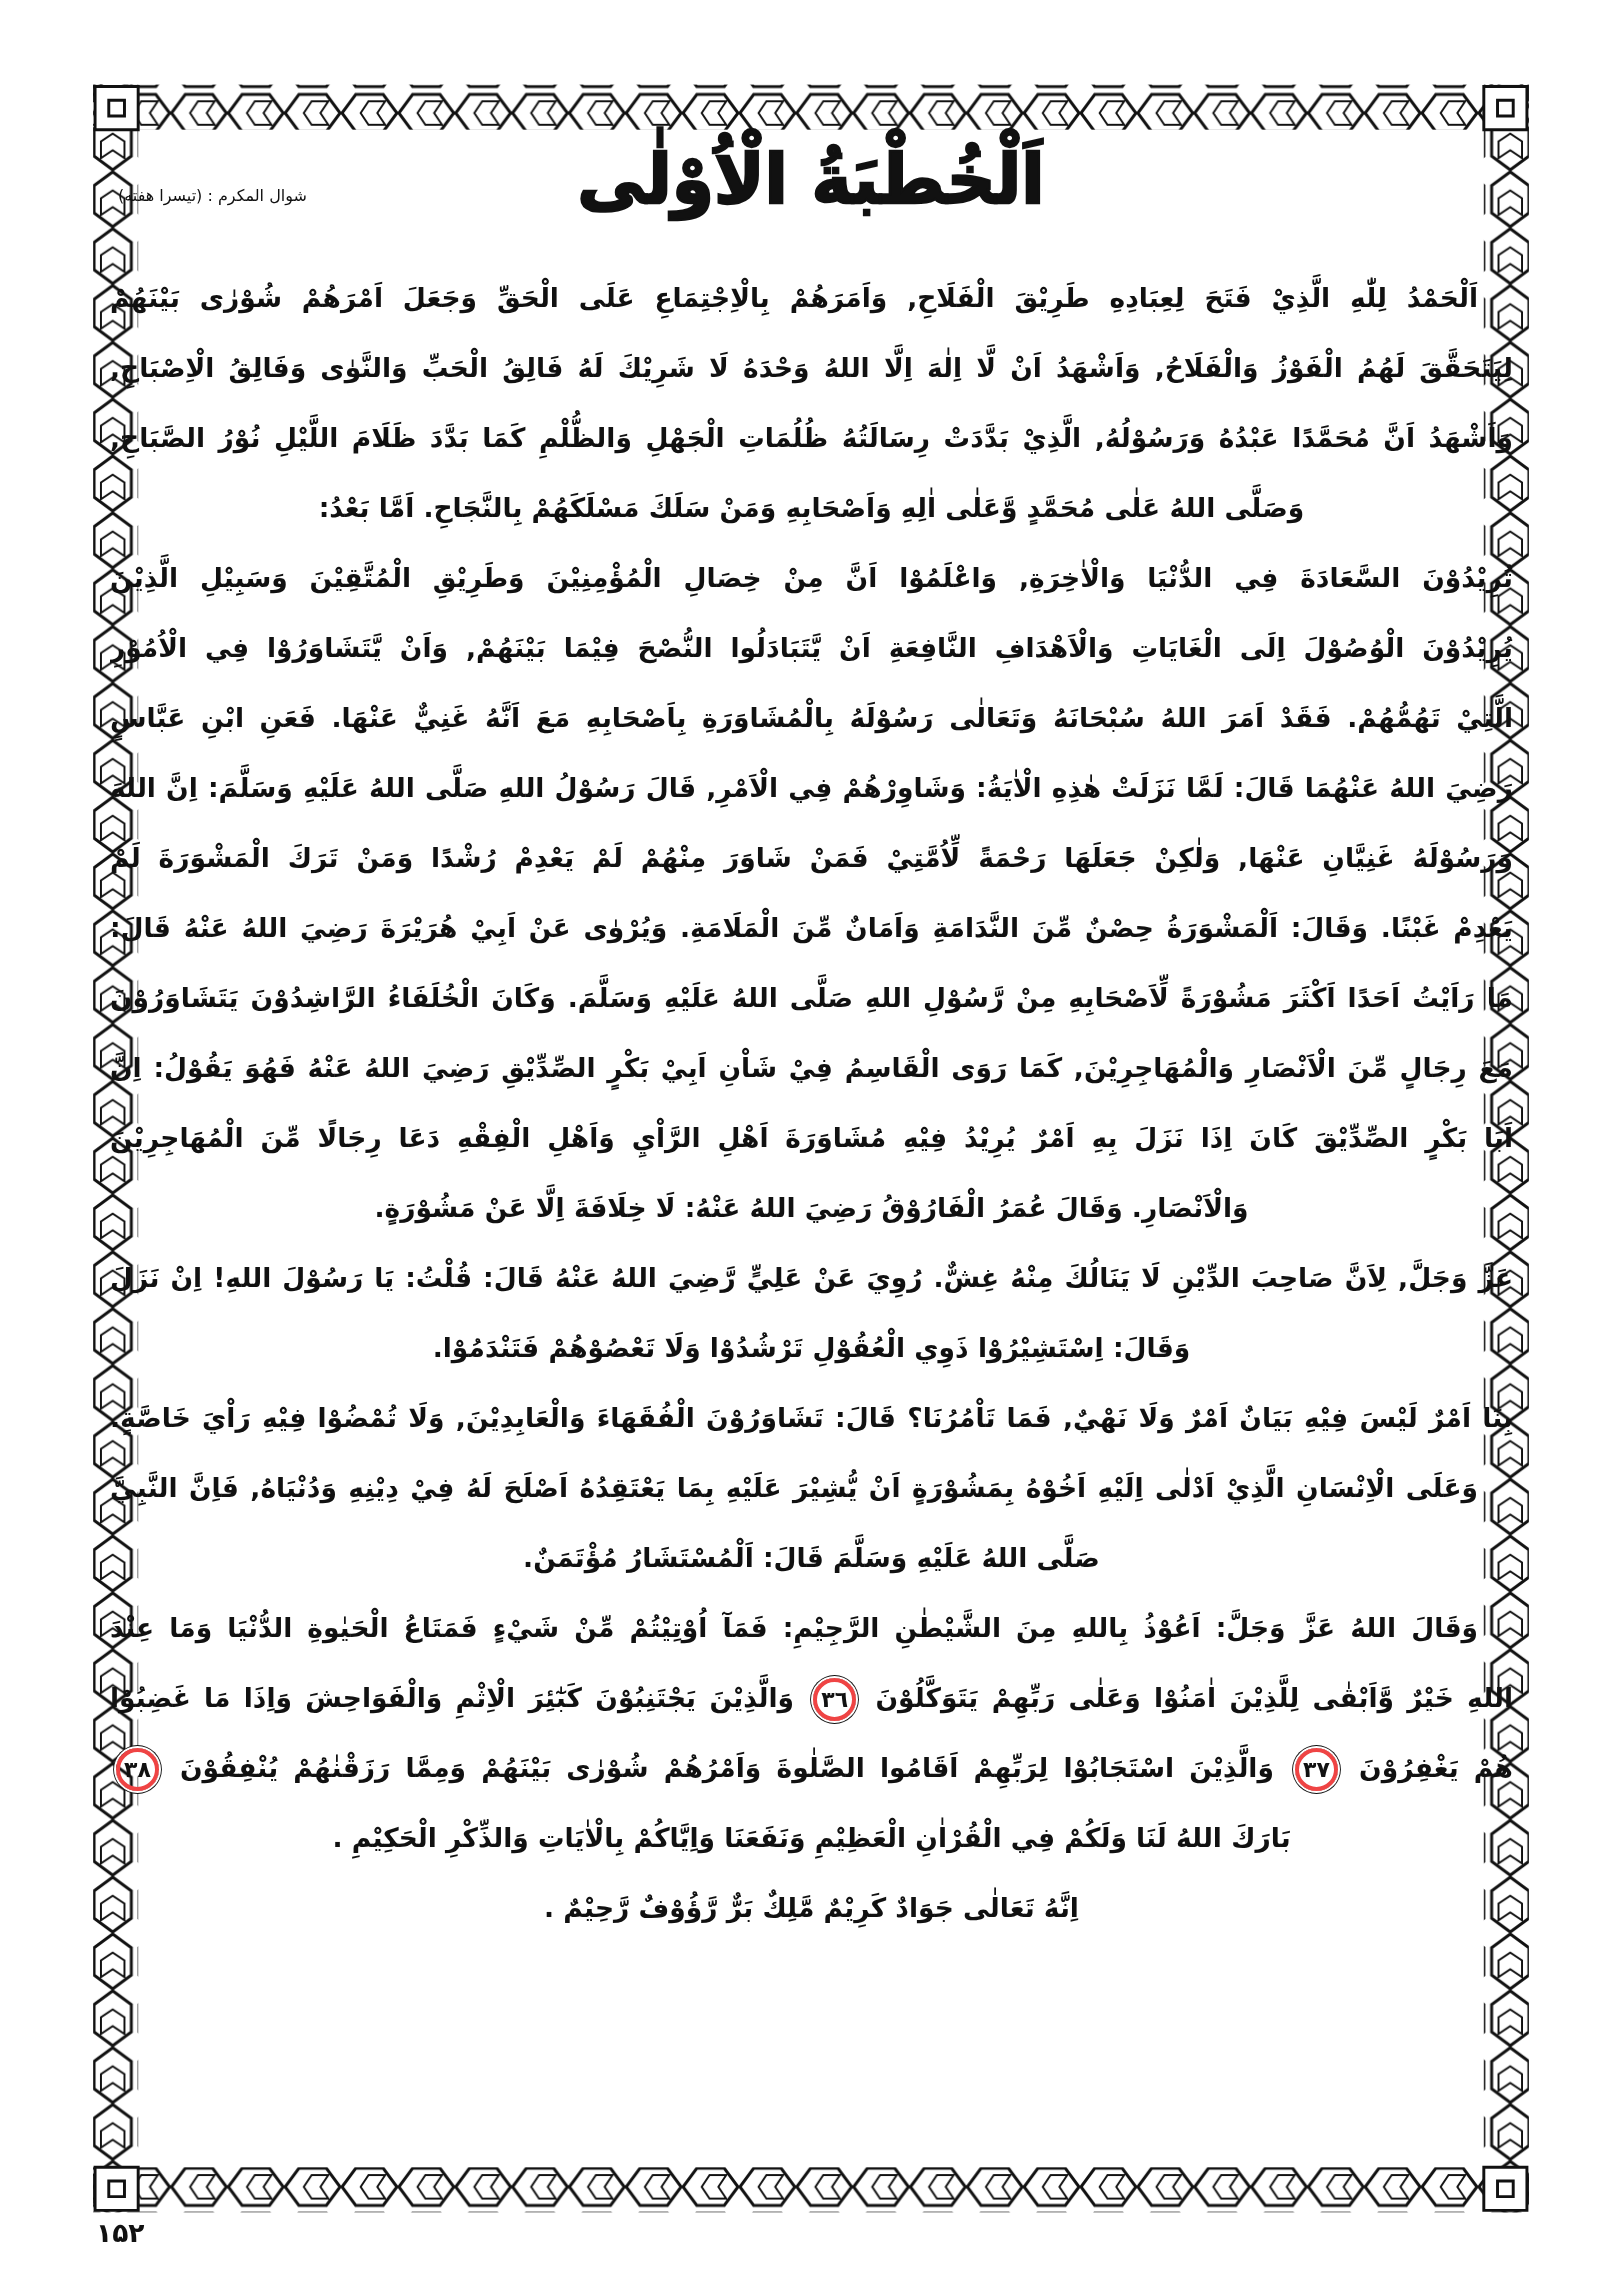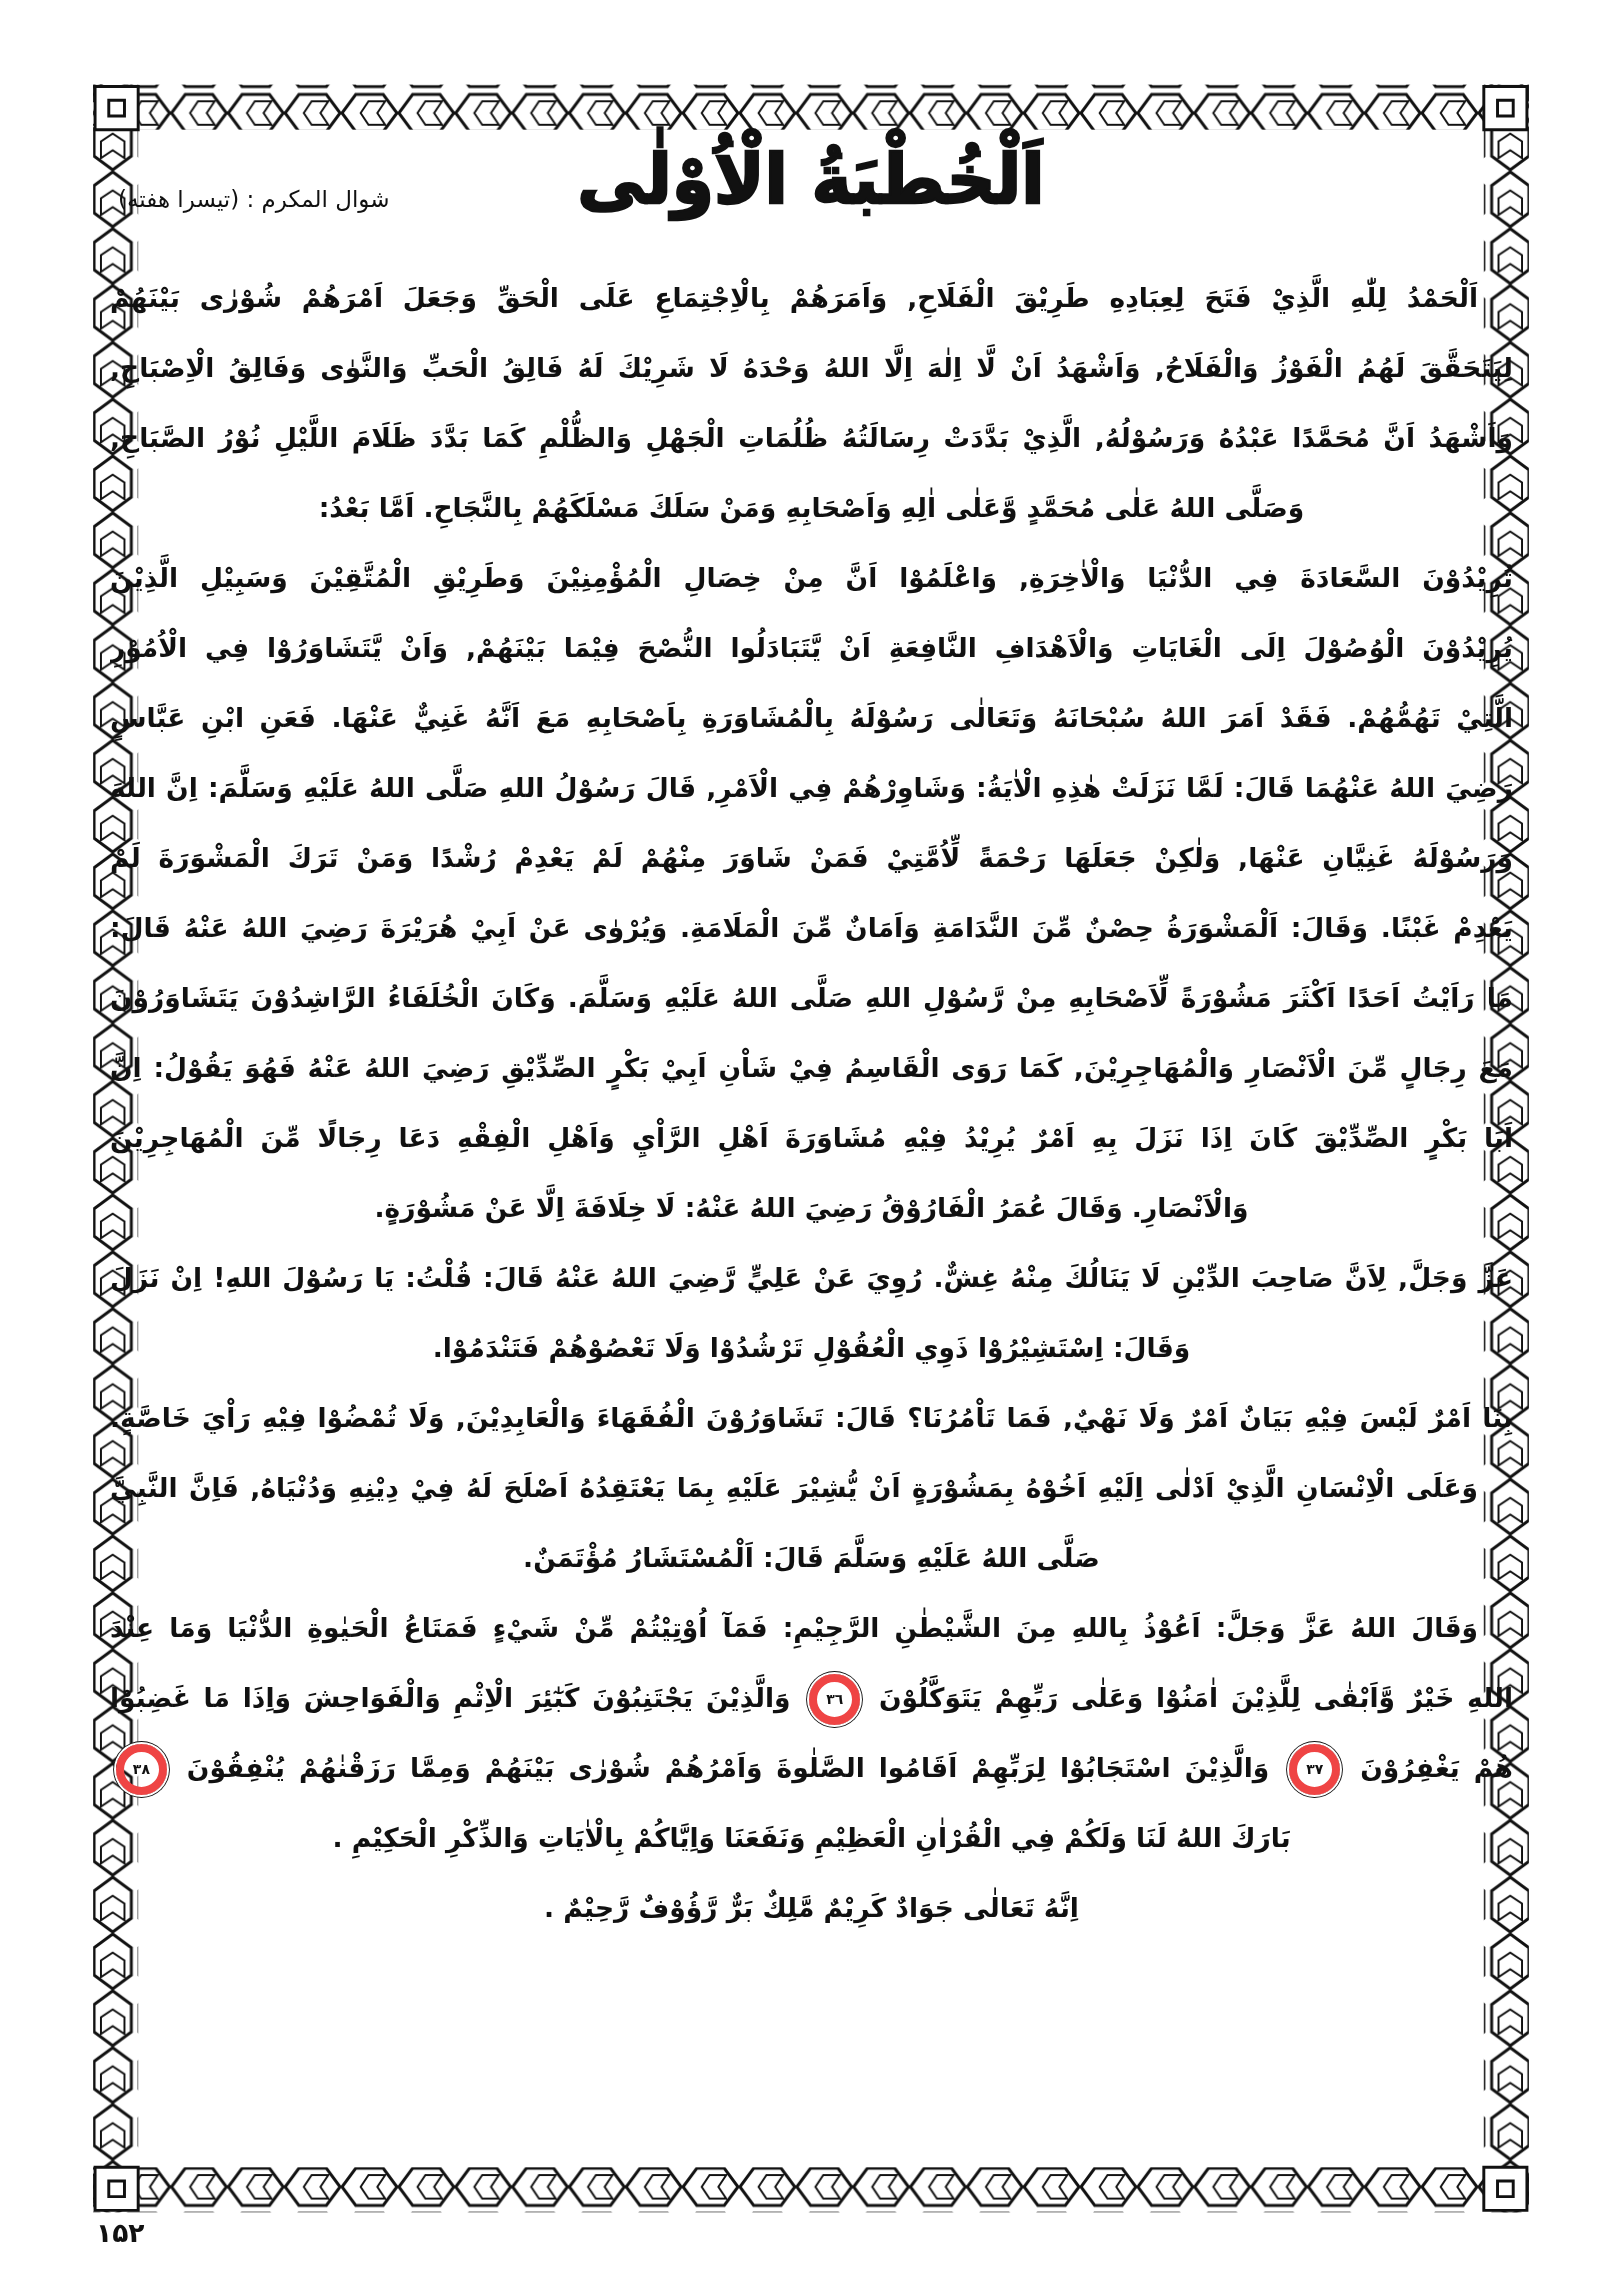--- a/index.html
+++ b/index.html
@@ -15,43 +15,43 @@
   .border-svg{position:absolute;left:0;top:0;pointer-events:none;}
   .title{
     position:absolute;top:106px;left:0;width:100%;
     text-align:center;direction:rtl;
     font-size:68px;font-weight:bold;line-height:147px;
     -webkit-text-stroke:2.5px #111;
     letter-spacing:-1px;
   }
   .date-note{
     position:absolute;left:118px;top:186px;
-    direction:rtl;font-size:23px;font-weight:normal;
+    direction:rtl;font-size:16px;font-weight:normal;
     white-space:nowrap;
     font-family:"DejaVu Sans", sans-serif;
   }
   .text-block{
     position:absolute;left:110px;top:263px;width:1403px;
     direction:rtl;
   }
   .line{
     font-size:26.5px;font-weight:bold;
     line-height:70px;height:70px;
     overflow:hidden;
     text-align:justify;text-align-last:justify;
     text-justify:inter-word;
   }
   .line.center{text-align:right;text-align-last:center;}
   .line.indent{text-indent:35px;}
   .aya{
     display:inline-block;
     width:35px;height:35px;
-    border:8px solid #ef4444;border-radius:50%;
+    border:4px solid #ef4444;border-radius:50%;
     box-shadow:0 0 0 2px #fff, 0 0 0 2.9px #111;
-    font-size:14px;line-height:35px;
+    font-size:22px;line-height:35px;
     text-align:left;text-align-last:center;
     vertical-align:middle;
     margin:0 5.9px;
     text-indent:0;
     font-weight:bold;
   }
   .page-number{
     position:absolute;left:96px;top:2217px;
     font-size:26.5px;font-weight:bold;direction:rtl;
   }

